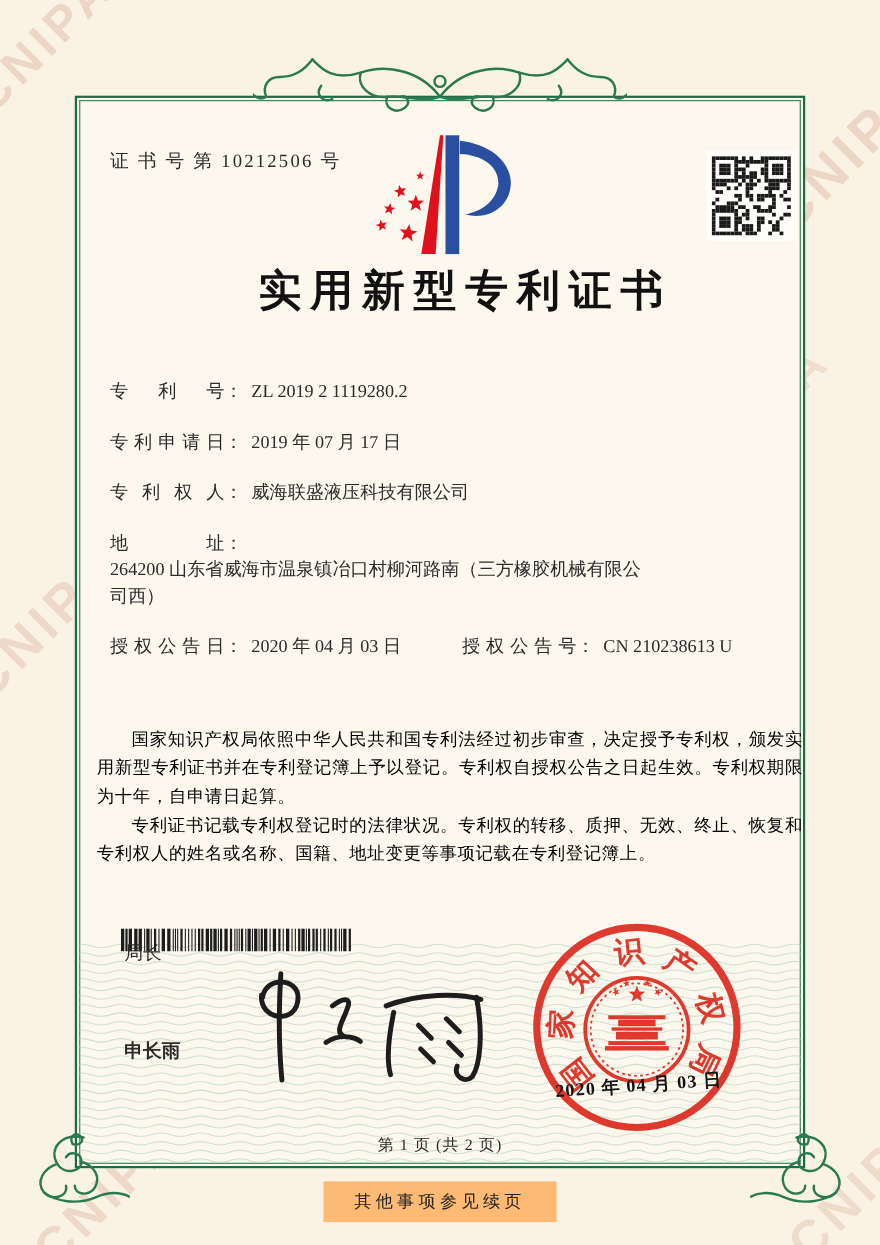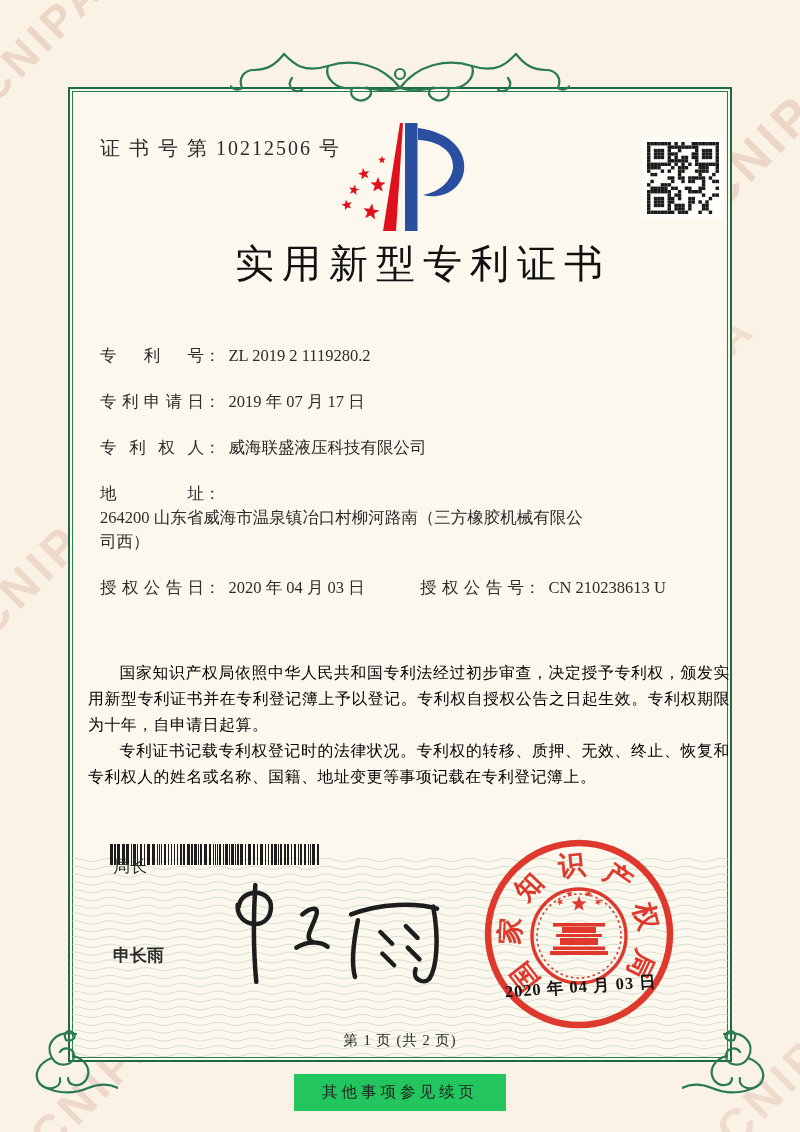--- a/index.html
+++ b/index.html
@@ -12,26 +12,26 @@
   .wm{position:absolute;font-family:"Liberation Sans","DejaVu Sans",sans-serif;
       font-weight:bold;color:#e2bfae;transform:rotate(-45deg);letter-spacing:5px;
       z-index:1;user-select:none;white-space:nowrap;}
   
   .frame-outer{position:absolute;left:68px;top:87px;width:664px;height:975px;
       border:2.5px solid #1c6b44;background:#fcf8ee;z-index:2;box-sizing:border-box;}
   .frame-inner{position:absolute;inset:2px;border:1px solid #2a7a50;}
   
   .orn{position:absolute;z-index:4;}
   
-  .cert-number{position:absolute;left:100px;top:135px;font-size:20px;letter-spacing:2px;z-index:5;}
+  .cert-number{position:absolute;left:100px;top:135px;font-size:17px;letter-spacing:2px;z-index:5;}
   .logo{position:absolute;left:336px;top:120px;z-index:5;}
   .qr-box{position:absolute;left:642px;top:137px;width:82px;height:82px;background:#fefdf9;z-index:5;}
   .qr-box svg{position:absolute;left:5px;top:5px;}
   .cert-title{position:absolute;left:0;right:0;top:237px;text-align:center;
-      font-size:39px;font-weight:normal;letter-spacing:8px;color:#111;z-index:5;margin-left:46px;}
+      font-size:39px;font-weight:bold;letter-spacing:8px;color:#111;z-index:5;margin-left:46px;}
   .fields{position:absolute;left:100px;top:344px;width:560px;font-size:16.5px;z-index:5;}
   .field-row{margin-bottom:22px;line-height:24px;position:relative;}
   .flabel{display:inline-block;width:104px;text-align:justify;text-align-last:justify;vertical-align:top;}
   .colon{vertical-align:top;margin-right:8px;}
   .fvalue{display:inline-block;vertical-align:top;max-width:492px;}
   .addr .fvalue{width:492px;}
   .pair2{position:absolute;left:320px;top:0;white-space:nowrap;}
   .pair2 .flabel{width:104px;}
   .paras{position:absolute;left:88px;top:660px;width:642px;z-index:5;}
   .paras p{margin:0;font-size:15.8px;line-height:26px;text-align:justify;
@@ -42,21 +42,21 @@
   .sig-title{position:absolute;left:113px;top:855px;font-size:17px;z-index:6;}
   .sig-name{position:absolute;left:113px;top:944px;font-size:17px;z-index:6;font-weight:bold;}
   .signature{position:absolute;left:226px;top:876px;z-index:6;}
   .seal{position:absolute;left:481px;top:836px;z-index:7;}
   .seal-char{font-size:27px;font-weight:bold;fill:#dc251a;
       font-family:"Liberation Serif","DejaVu Serif",serif;
       text-anchor:middle;dominant-baseline:central;}
   .page-info{position:absolute;left:0;right:0;top:1031px;text-align:center;
       font-size:14.5px;letter-spacing:1px;z-index:5;}
   .note-box{position:absolute;left:50%;top:1074px;transform:translateX(-50%);
-      background:#22c55e;padding:8px 28px;z-index:5;}
+      background:#fdba74;padding:8px 28px;z-index:5;}
   .note-text{font-size:15.5px;letter-spacing:4px;color:#222;}
   .green-stroke{stroke:#2a7a50;fill:none;stroke-width:2.2;stroke-linecap:round;}
 </style>
 </head>
 <body>
 
 <div class="page">
 
   <div class="wm" style="left:-40px;top:14px;font-size:44px;opacity:.55;">CNIPA</div>
   <div class="wm" style="left:192px;top:150px;font-size:46px;opacity:.5;">CNIPA</div>

